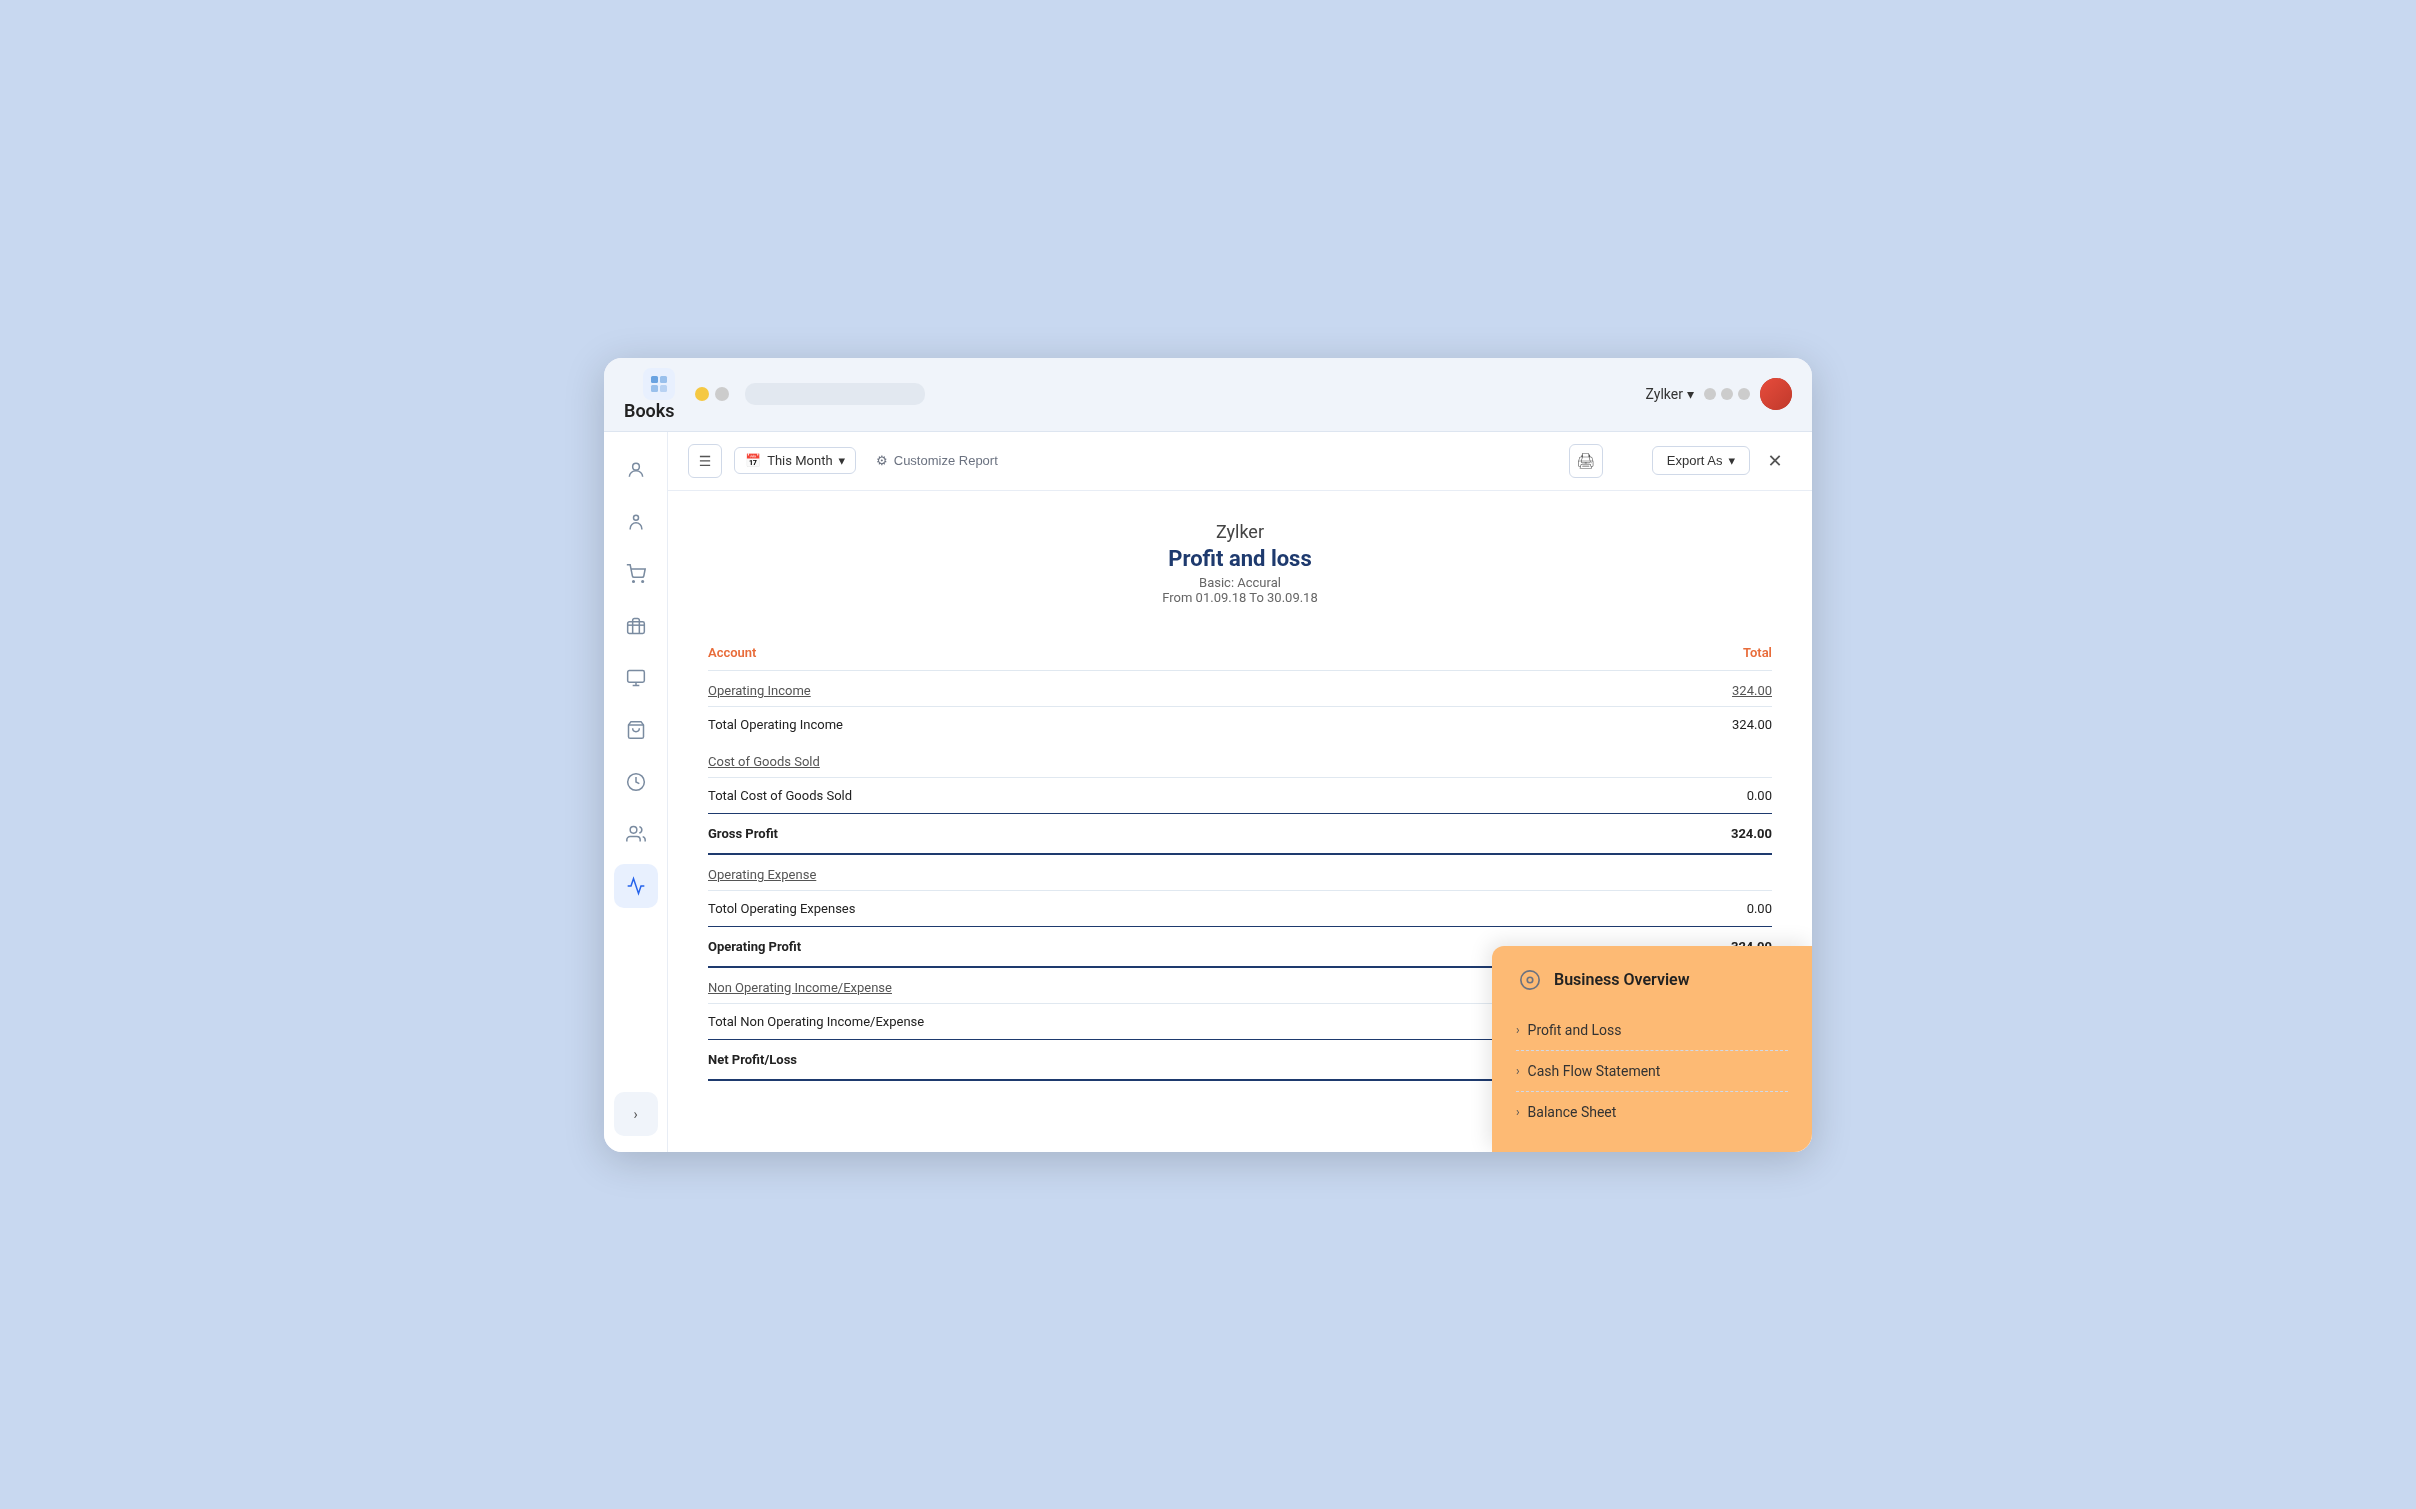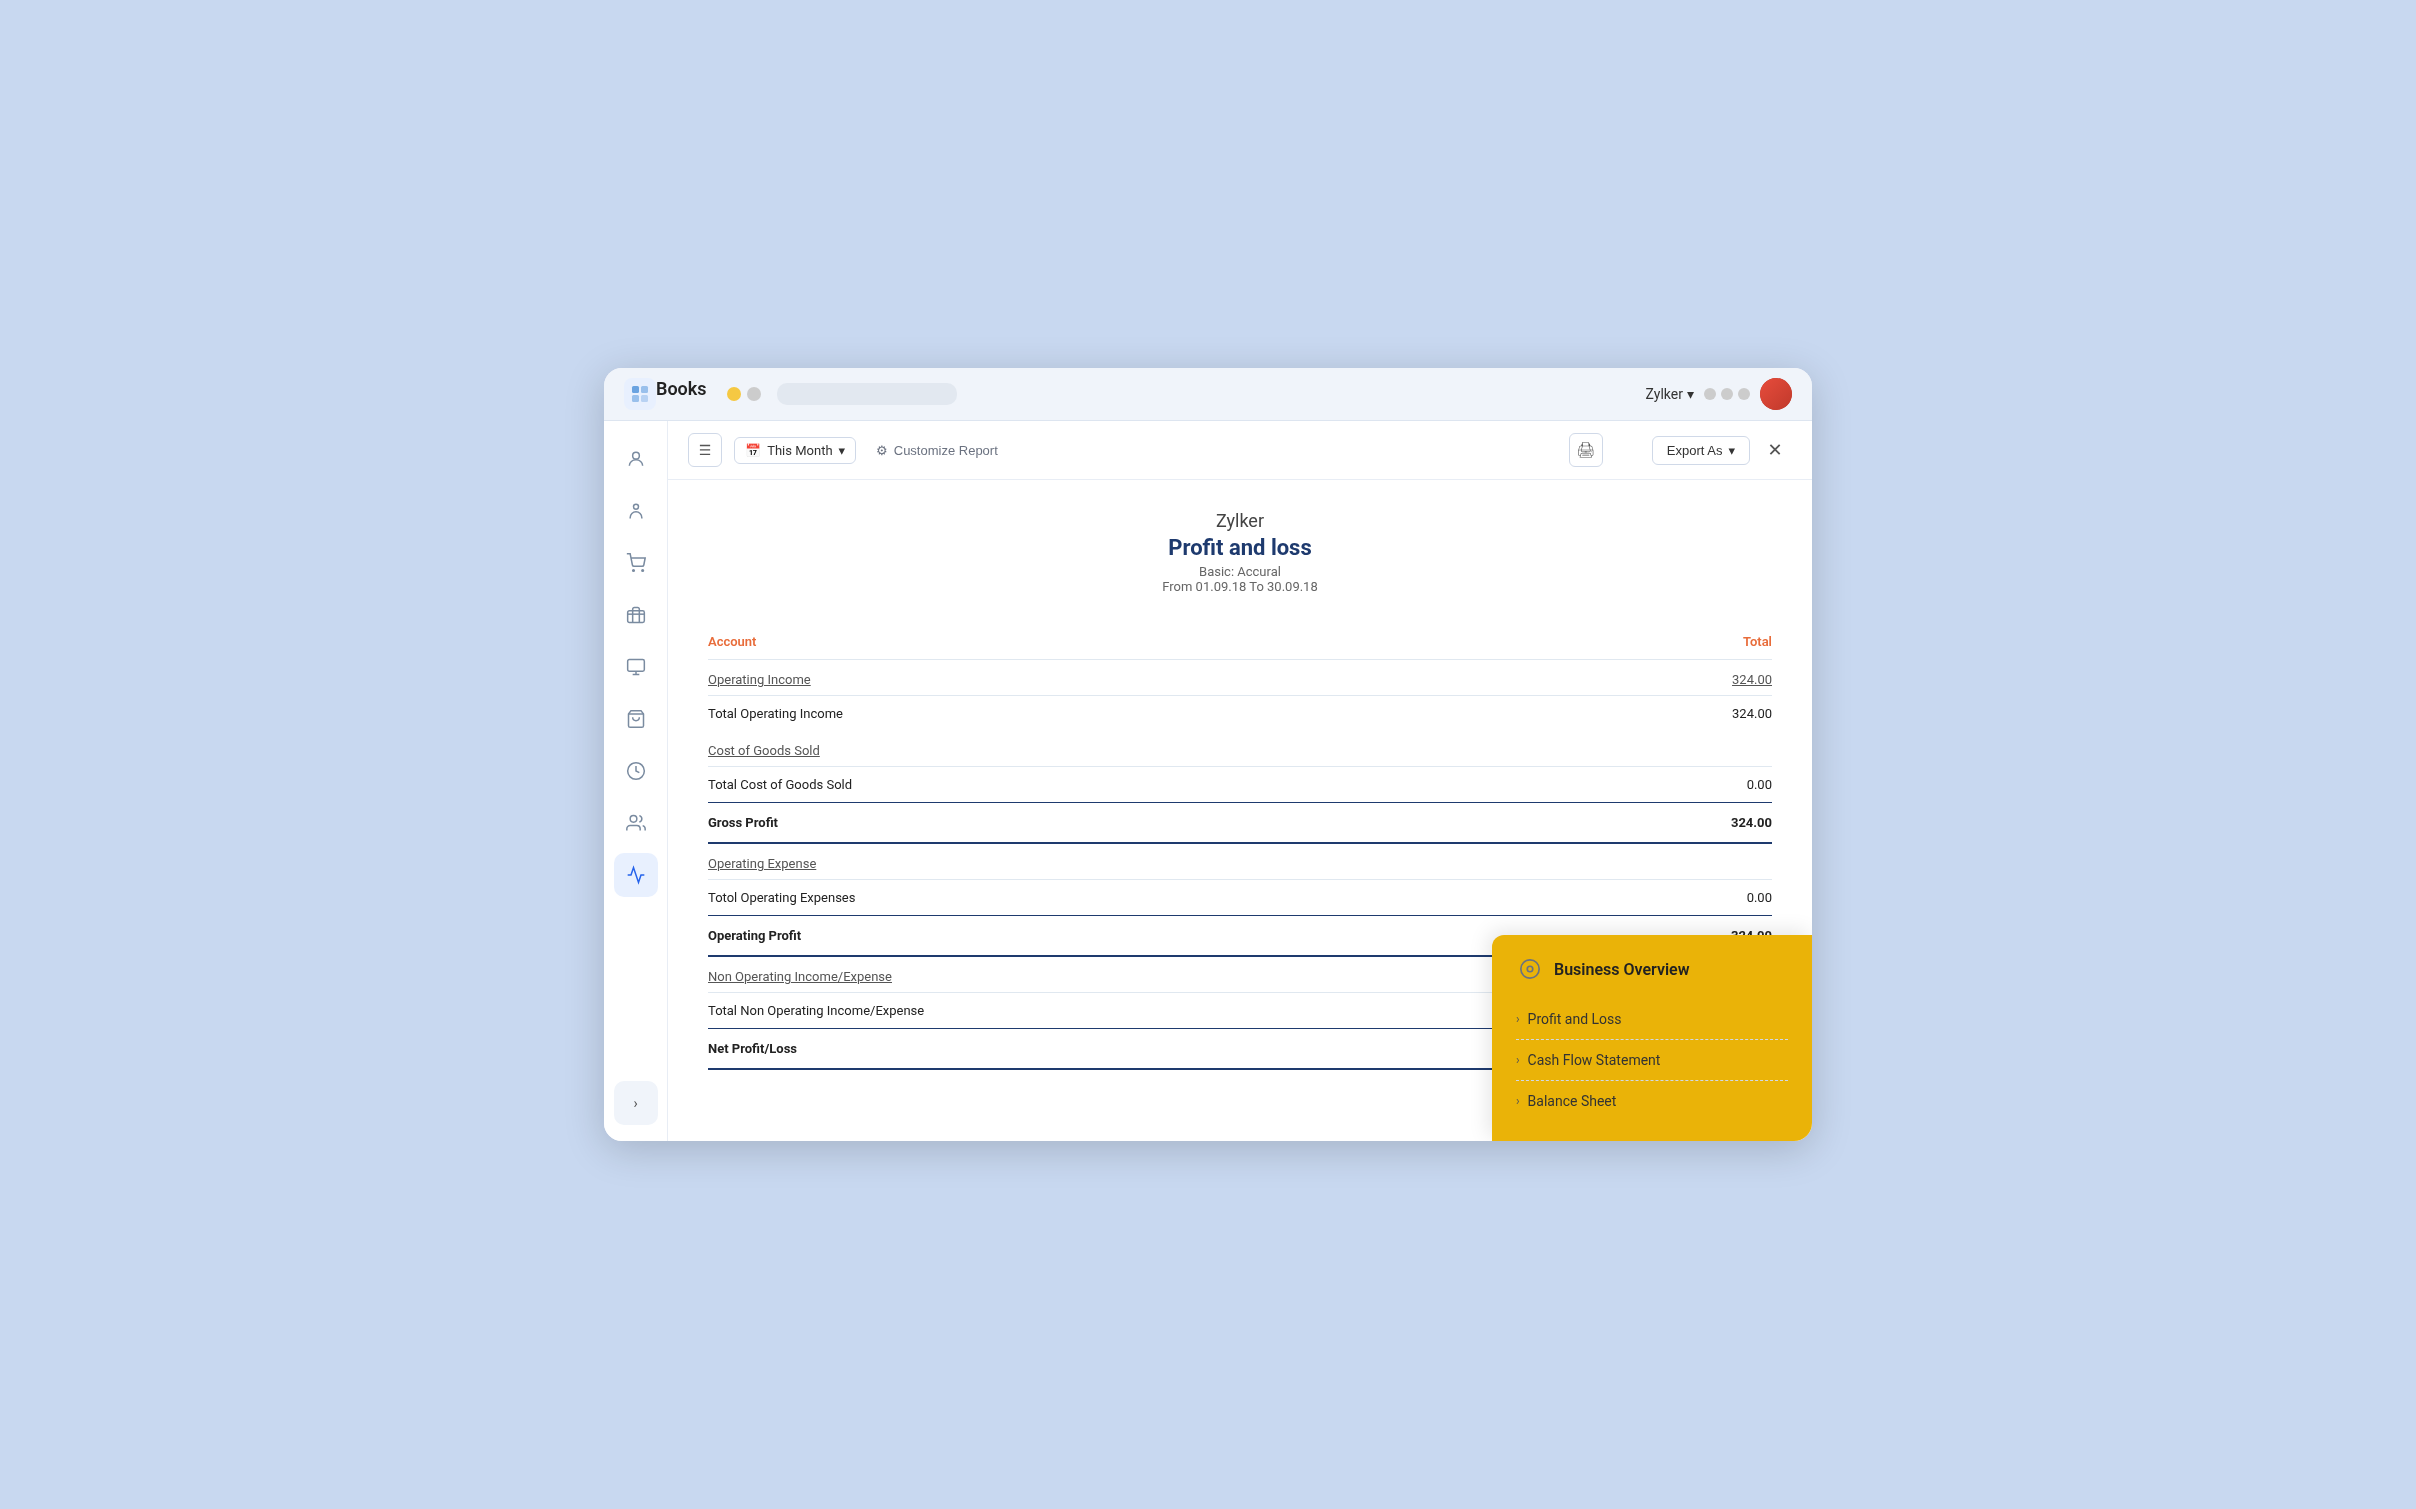--- a/index.html
+++ b/index.html
@@ -26,22 +26,23 @@
     .title-bar {
       background: #f0f4fa;
       display: flex;
       align-items: center;
       padding: 10px 20px;
       gap: 10px;
       border-bottom: 1px solid #dde5f0;
     }
     .title-bar-logo {
       display: flex;
-      align-items: flex-start;
+      align-items: flex-end;
       gap: 0;
+      flex-direction: column;
     }
     .logo-icon {
       width: 32px;
       height: 32px;
       background: #e8f0fe;
       border-radius: 8px;
       display: flex;
       align-items: center;
       justify-content: center;
       color: #4a90d9;
@@ -323,21 +324,21 @@
       cursor: pointer;
     }
     .value-blue { color: #3b82f6; }
 
     
     .business-overview {
       position: absolute;
       bottom: 0;
       right: 0;
       width: 320px;
-      background: #eab308;
+      background: #fdba74;
       border-radius: 12px 0 0 0;
       box-shadow: -4px -4px 20px rgba(0,0,0,0.1);
       padding: 20px 24px 20px;
     }
     .bo-header {
       display: flex;
       align-items: center;
       gap: 10px;
       margin-bottom: 16px;
     }

